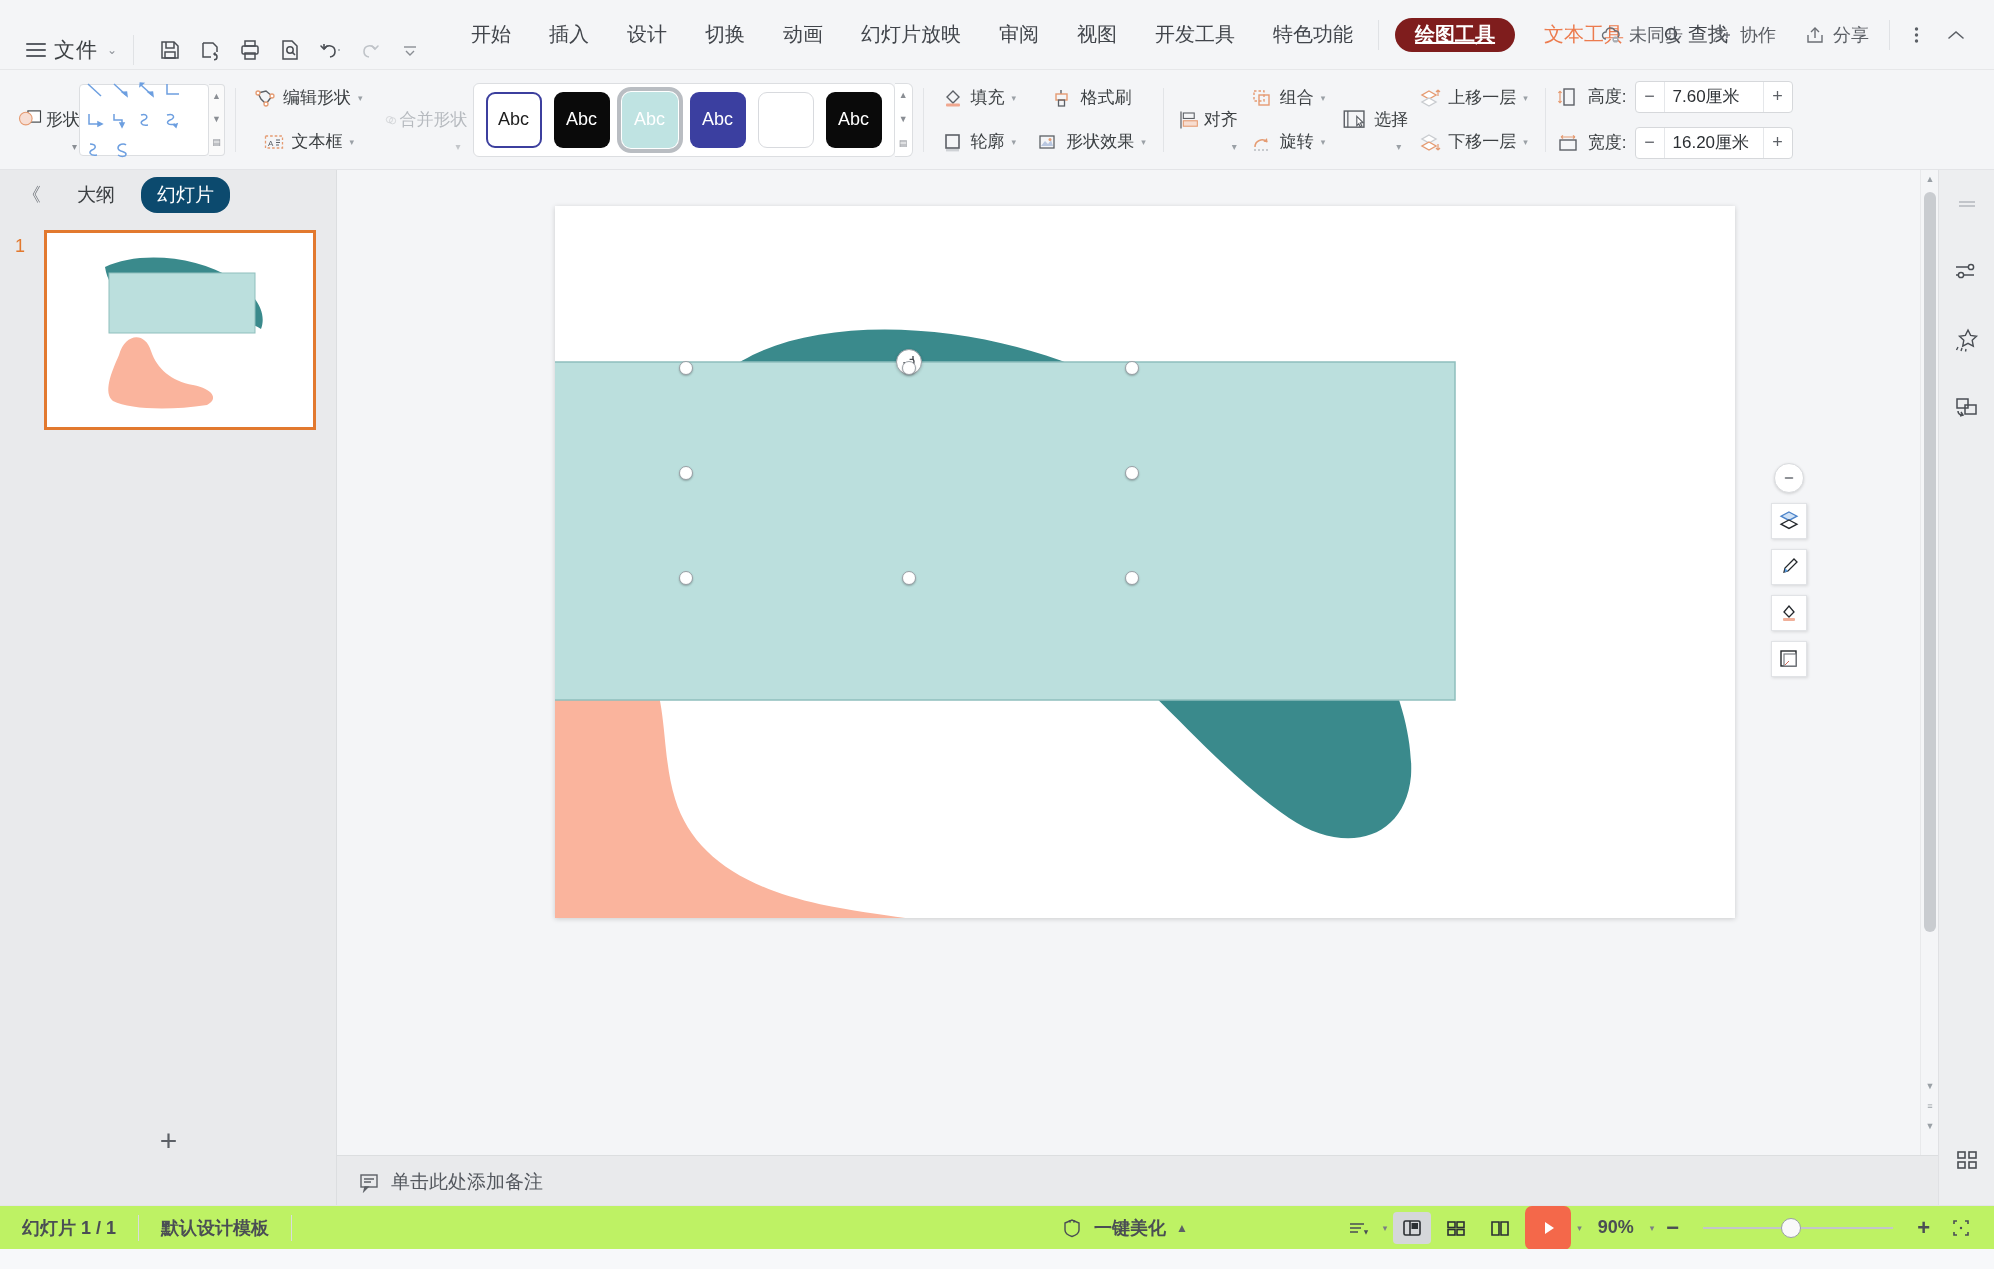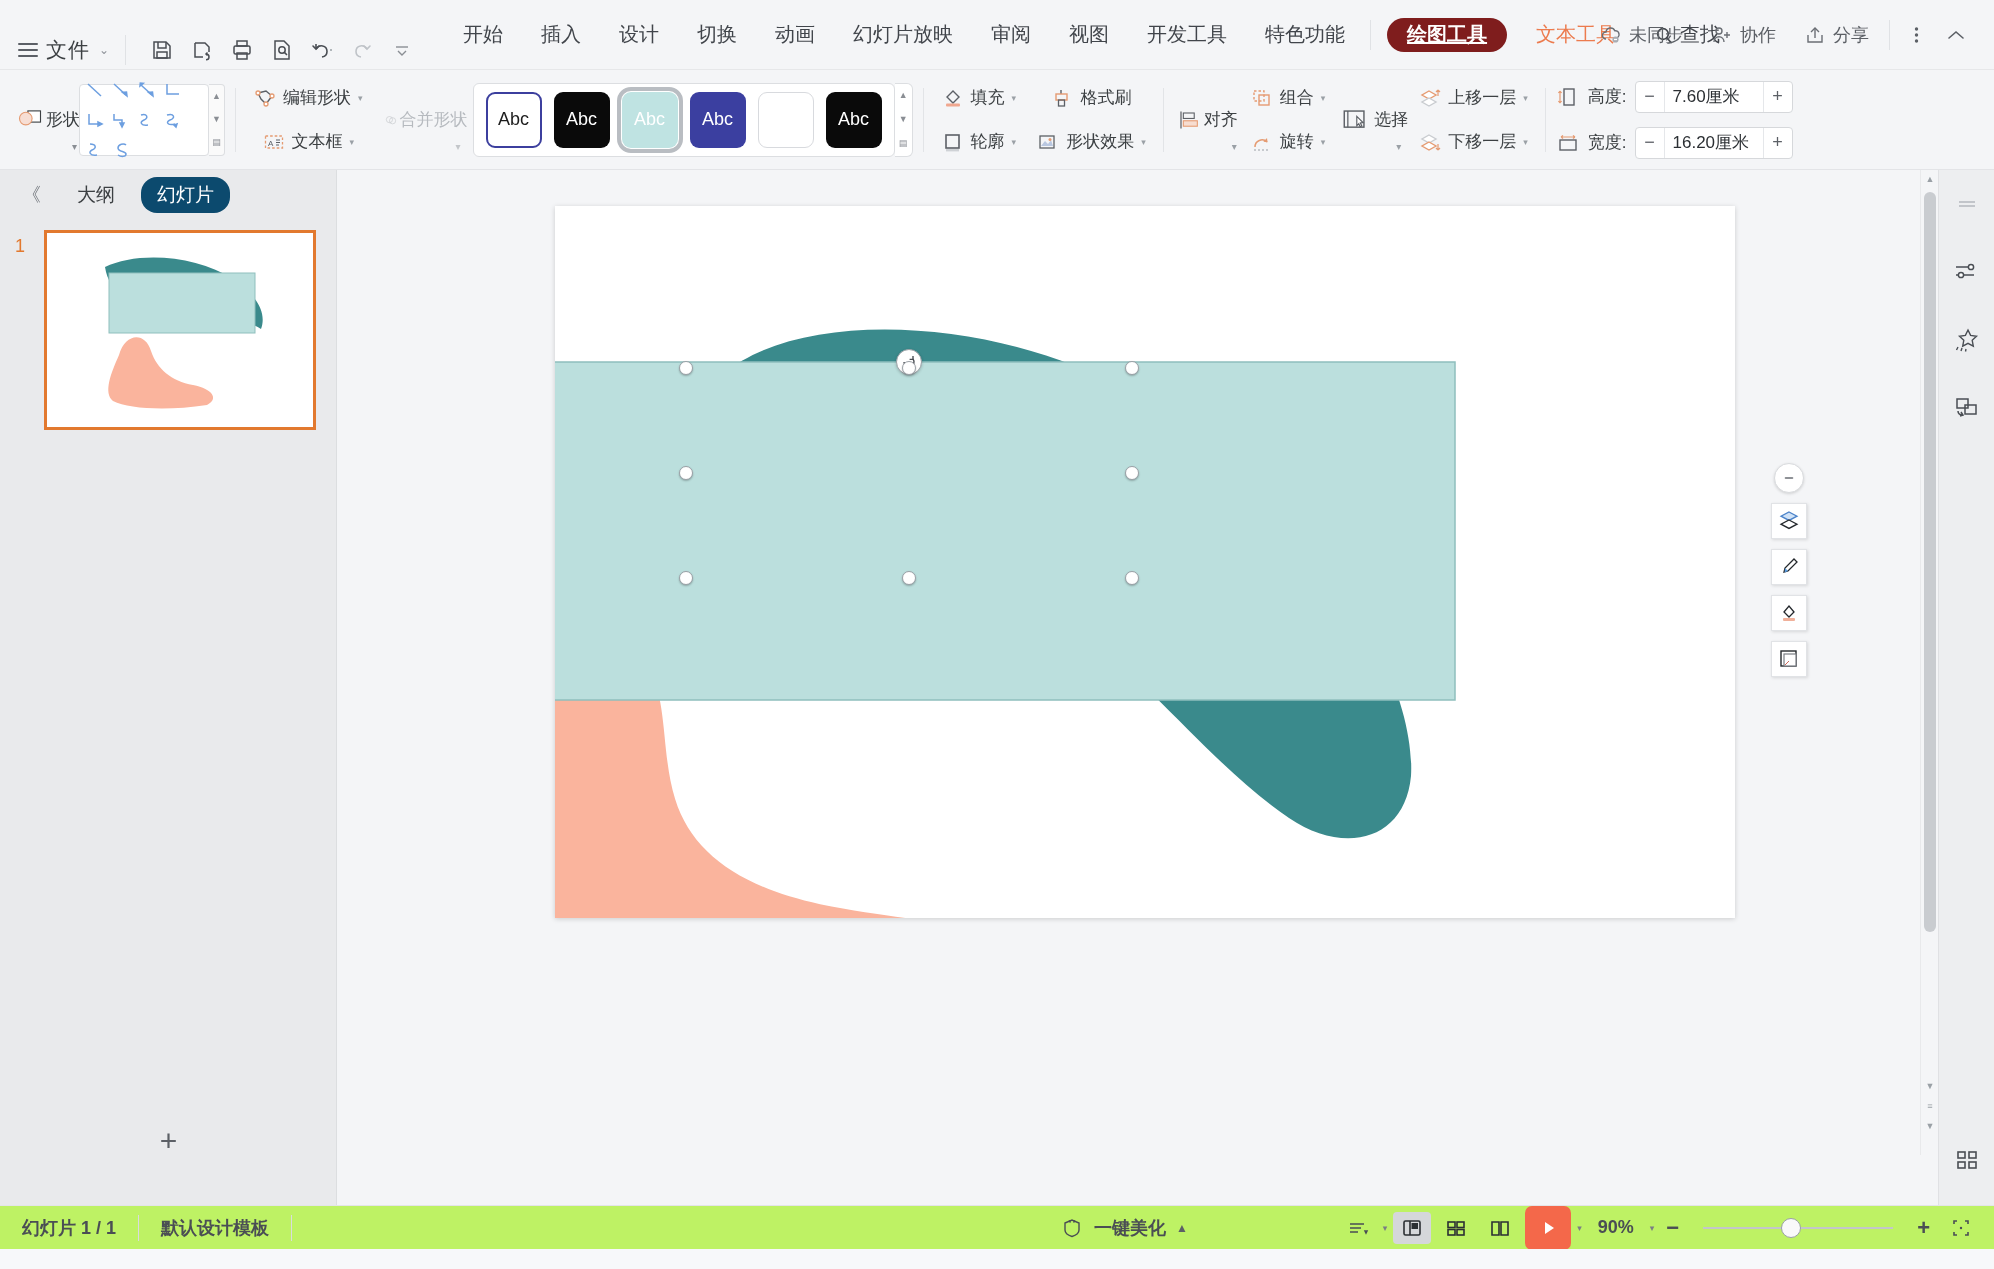--- a/index.html
+++ b/index.html
@@ -12,21 +12,21 @@
   }
   #app { position: relative; width: 1994px; height: 1269px; background: #f4f5f7; }
 
   
   .menubar {
     position: absolute; top: 0; left: 0; width: 1994px; height: 70px;
     background: #f4f5f7;
     display: flex; align-items: center;
     border-bottom: 1px solid #e6e7e9;
   }
-  .mb-left { display: flex; align-items: center; padding-left: 18px; height: 100%; margin-top: 30px; }
+  .mb-left { display: flex; align-items: center; padding-left: 26px; height: 100%; margin-top: 30px; }
   .hamburger { width: 20px; height: 14px; display: flex; flex-direction: column; justify-content: space-between; margin-right: 8px; }
   .hamburger i { display: block; height: 2px; background: #5b5f66; border-radius: 1px; }
   .file-label { font-size: 21px; color: #3c4043; letter-spacing: 1px; }
   .caret-sm { margin-left: 9px; font-size: 12px; color: #90949b; }
   .vsep { width: 1px; height: 30px; background: #e0e2e5; margin: 0 16px; }
 
   .qicon { width: 40px; height: 40px; display: flex; align-items: center; justify-content: center; cursor: pointer; border-radius: 4px; }
   .qicon svg { display: block; }
 
   .tabs { display: flex; align-items: center; margin-left: 22px; height: 100%; }
@@ -657,20 +657,28 @@
     <div class="rail-btn rail-bottom">
       <svg width="28" height="26" viewBox="0 0 28 26" fill="none" stroke="#4a4e54" stroke-width="1.6">
           <rect x="5" y="5" width="7" height="6"></rect>
           <rect x="16" y="5" width="7" height="6"></rect>
           <rect x="5" y="15" width="7" height="6"></rect>
           <rect x="16" y="15" width="7" height="6"></rect>
         </svg>
     </div>
   </div>
 
+  <div class="notesbar">
+    <svg width="24" height="22" viewBox="0 0 24 22" fill="none" stroke="#5c6066" stroke-width="1.4">
+        <rect x="4" y="4" width="16" height="12"></rect>
+        <path d="M7 8h10M7 11h7"></path>
+        <path d="M8 16l-1 4 4-4z" fill="#5c6066"></path>
+      </svg>
+    <span class="txt">单击此处添加备注</span>
+  </div>
 
   <div class="statusbar">
     <div class="sb-item">幻灯片 1 / 1</div>
     <div class="sb-sep"></div>
     <div class="sb-item">默认设计模板</div>
     <div class="sb-sep"></div>
 
     <div style="position:absolute; left:1060px; display:flex; align-items:center; gap:10px;">
       <svg width="24" height="24" viewBox="0 0 24 24" fill="none" stroke="#4a4e54" stroke-width="1.4">
           <path d="M5 7l7-3 7 3v7c0 3-3.4 5.4-7 6.5C8.4 19.4 5 17 5 14z"></path>

